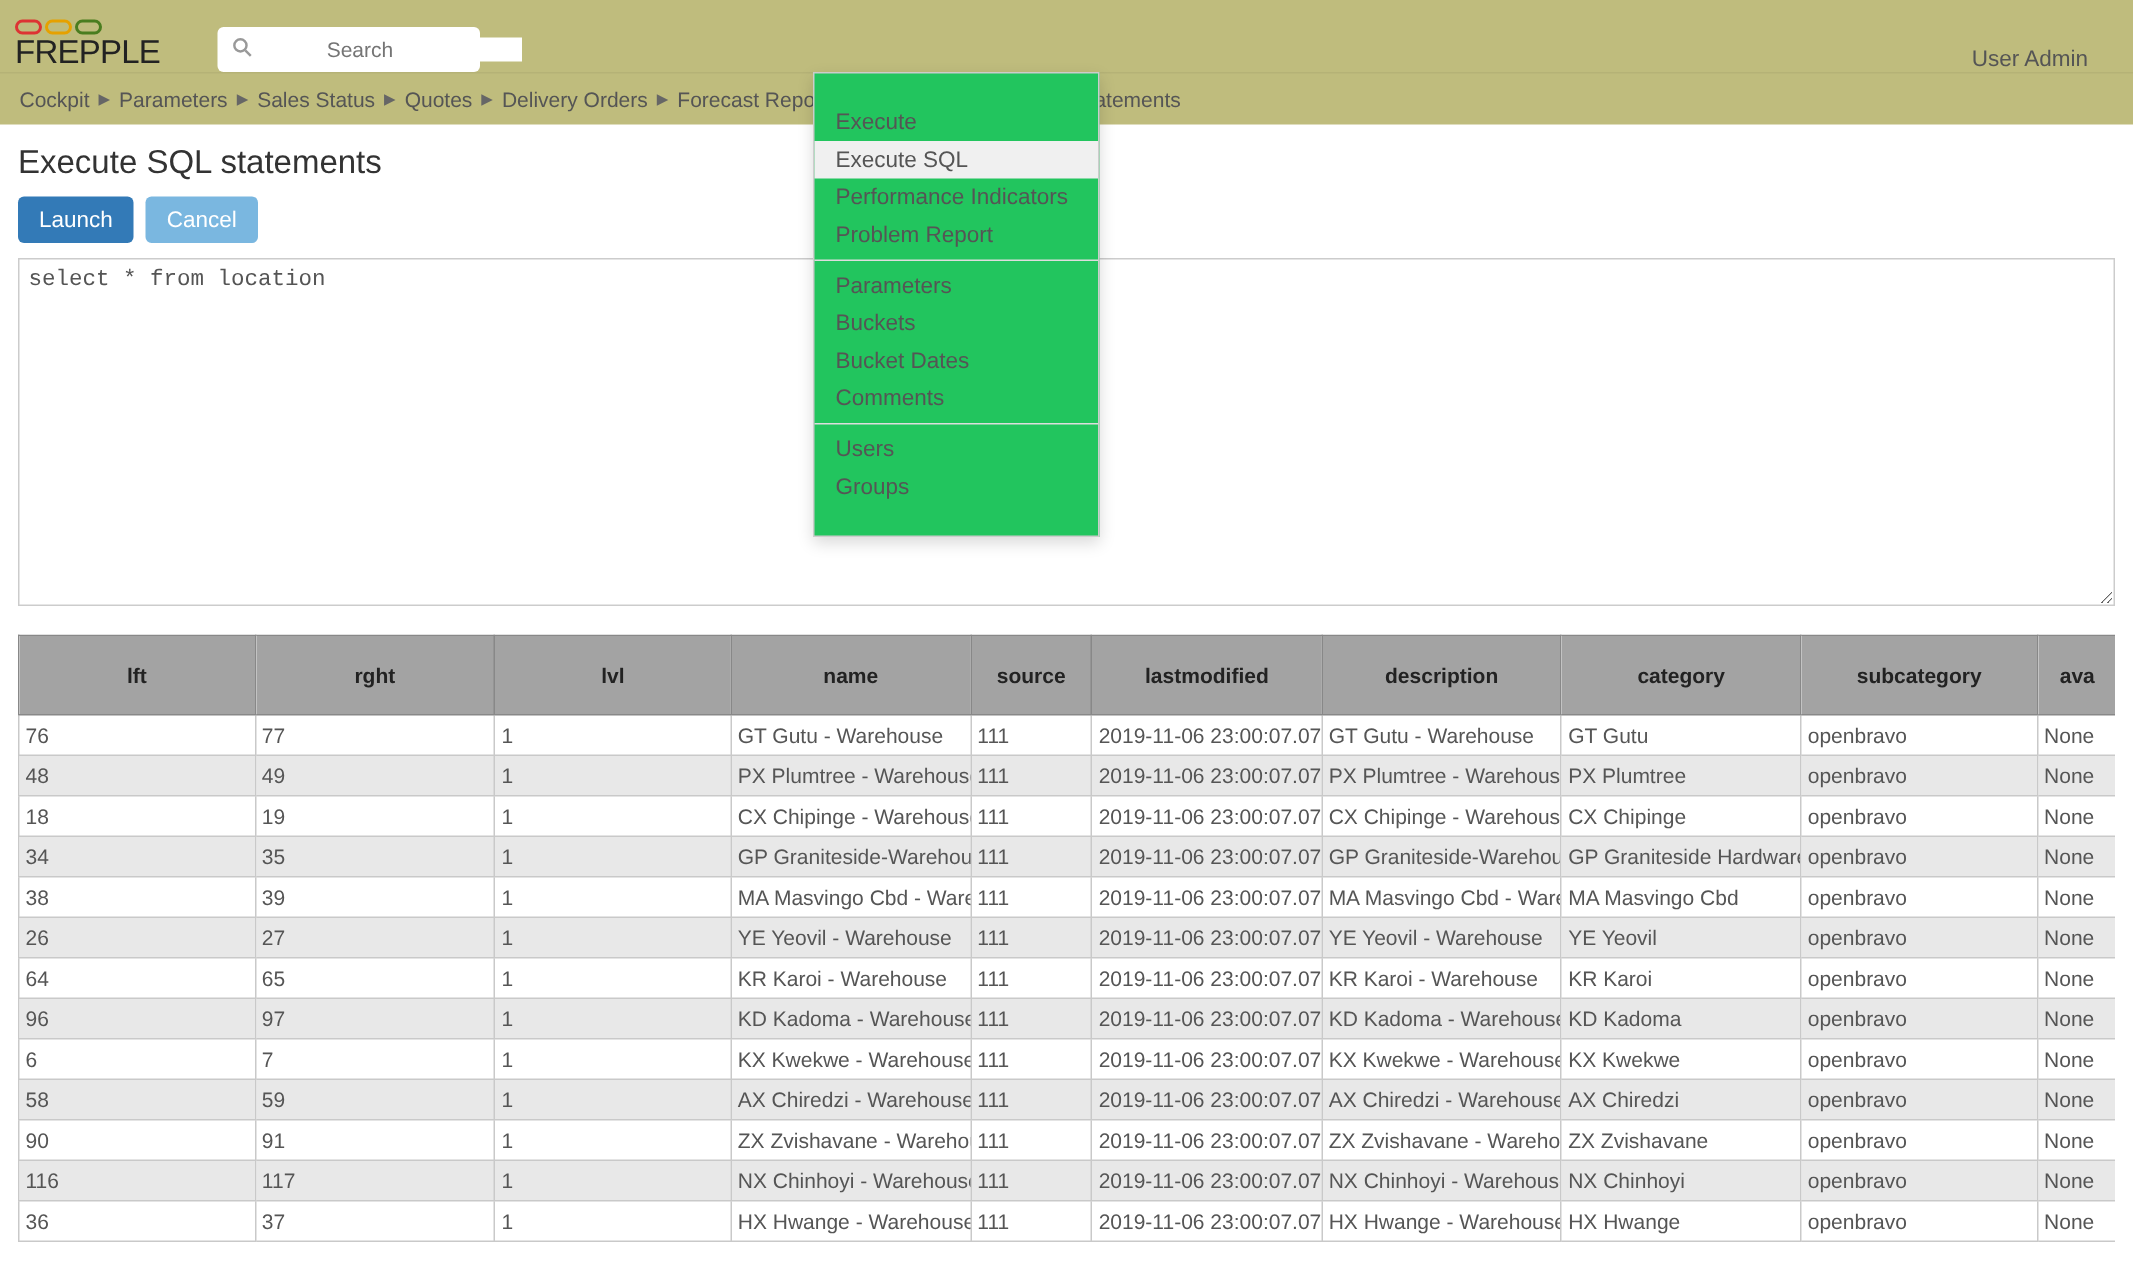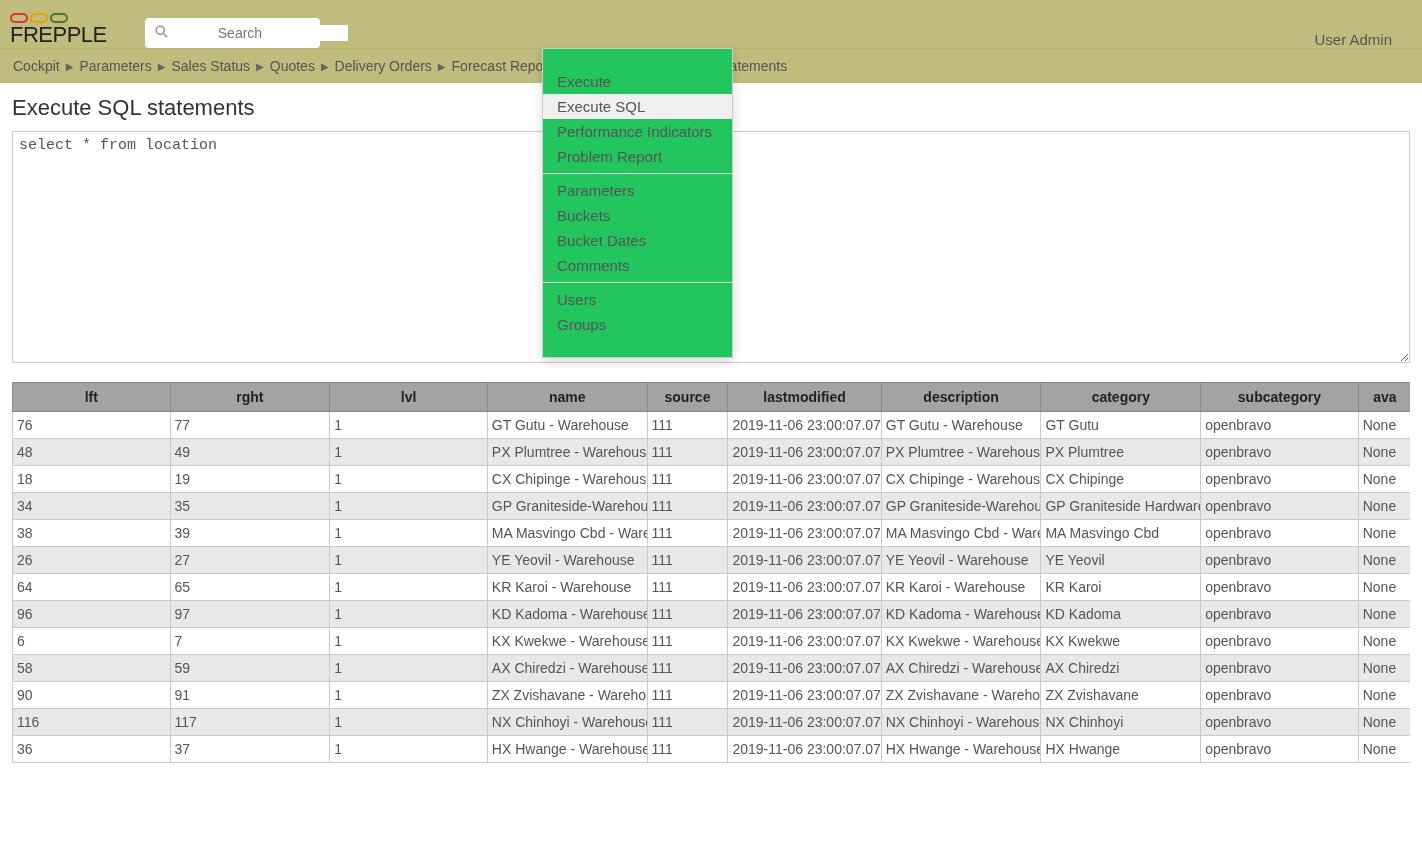--- a/index.html
+++ b/index.html
@@ -105,21 +105,21 @@
     border-collapse: collapse;
     width: 1400px;
     table-layout: fixed;
   }
   table.grid th {
     background: #a3a3a3;
     color: #222;
     font-weight: 700;
     font-size: 14px;
     border: 1px solid #888;
-    padding: 6px 4px;
+    padding: 18px 4px;
     text-align: center;
     overflow: hidden;
     white-space: nowrap;
   }
   table.grid td {
     border: 1px solid #c9c9c9;
     padding: 5px 4px;
     font-size: 14px;
     color: #555;
     overflow: hidden;
@@ -203,20 +203,24 @@
     <span class="crumb-sep">▶</span>
     <span class="crumb">L</span>
     <span class="crumb-sep">▶</span>
     <span class="crumb">rs</span>
     <span class="crumb-sep">▶</span>
     <span class="crumb">Execute SQL Statements</span>
   </div>
 
 <div class="content">
   <h2 class="page-title">Execute SQL statements</h2>
+  <div class="btn-row">
+    <button class="btn btn-primary">Launch</button>
+    <button class="btn btn-cancel">Cancel</button>
+  </div>
   <textarea class="sql-area" id="sqlArea" style="">select * from location</textarea>
 
   <div class="grid-wrap">
     <table class="grid" id="grid">
         <colgroup>
           <col style="width: 148px;">
           <col style="width: 150px;">
           <col style="width: 148px;">
           <col style="width: 150px;">
           <col style="width: 76px;">

